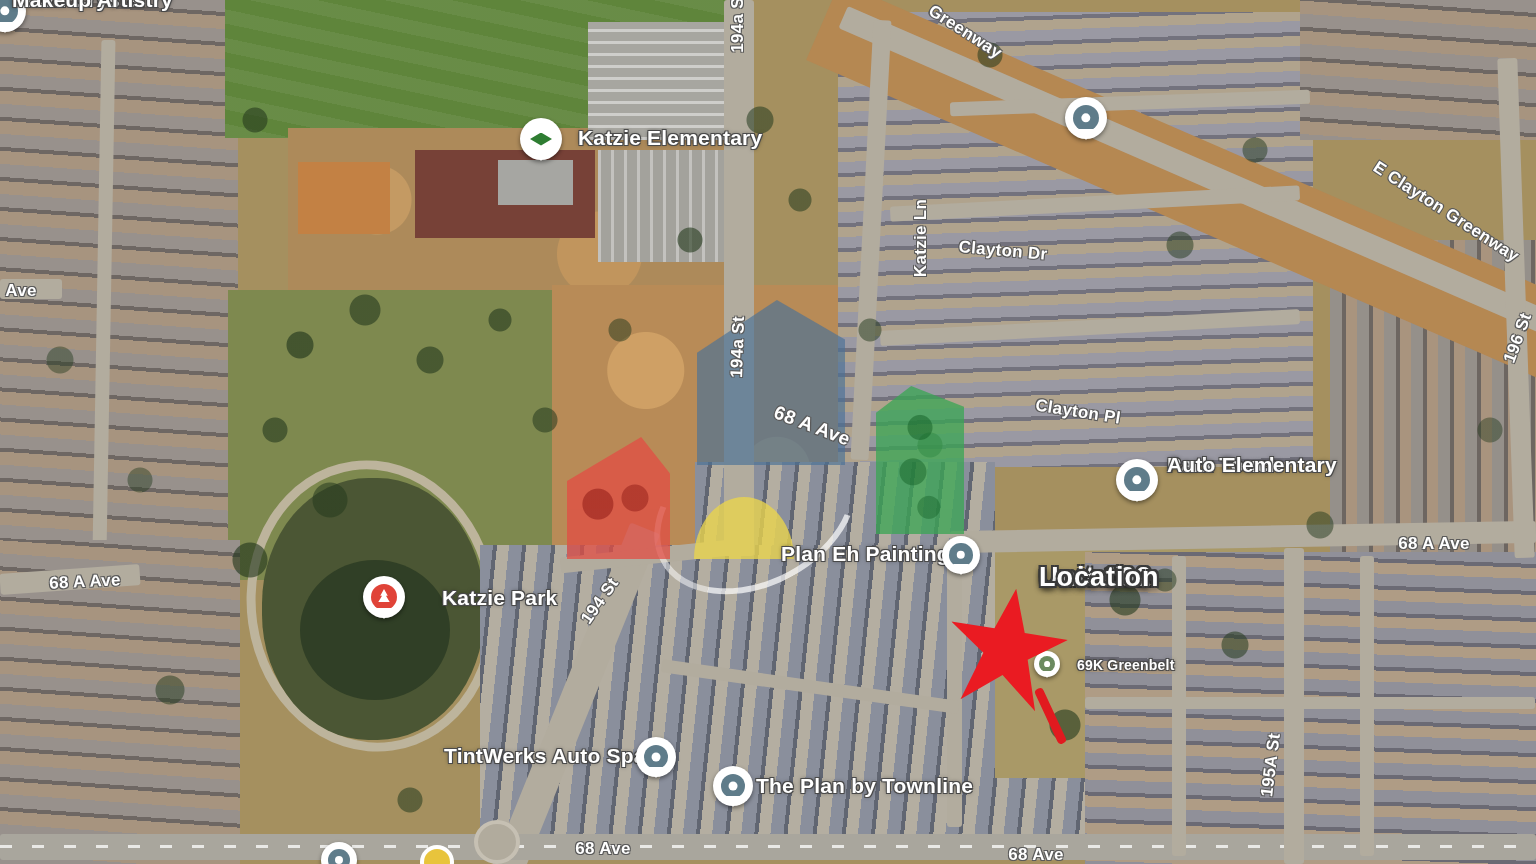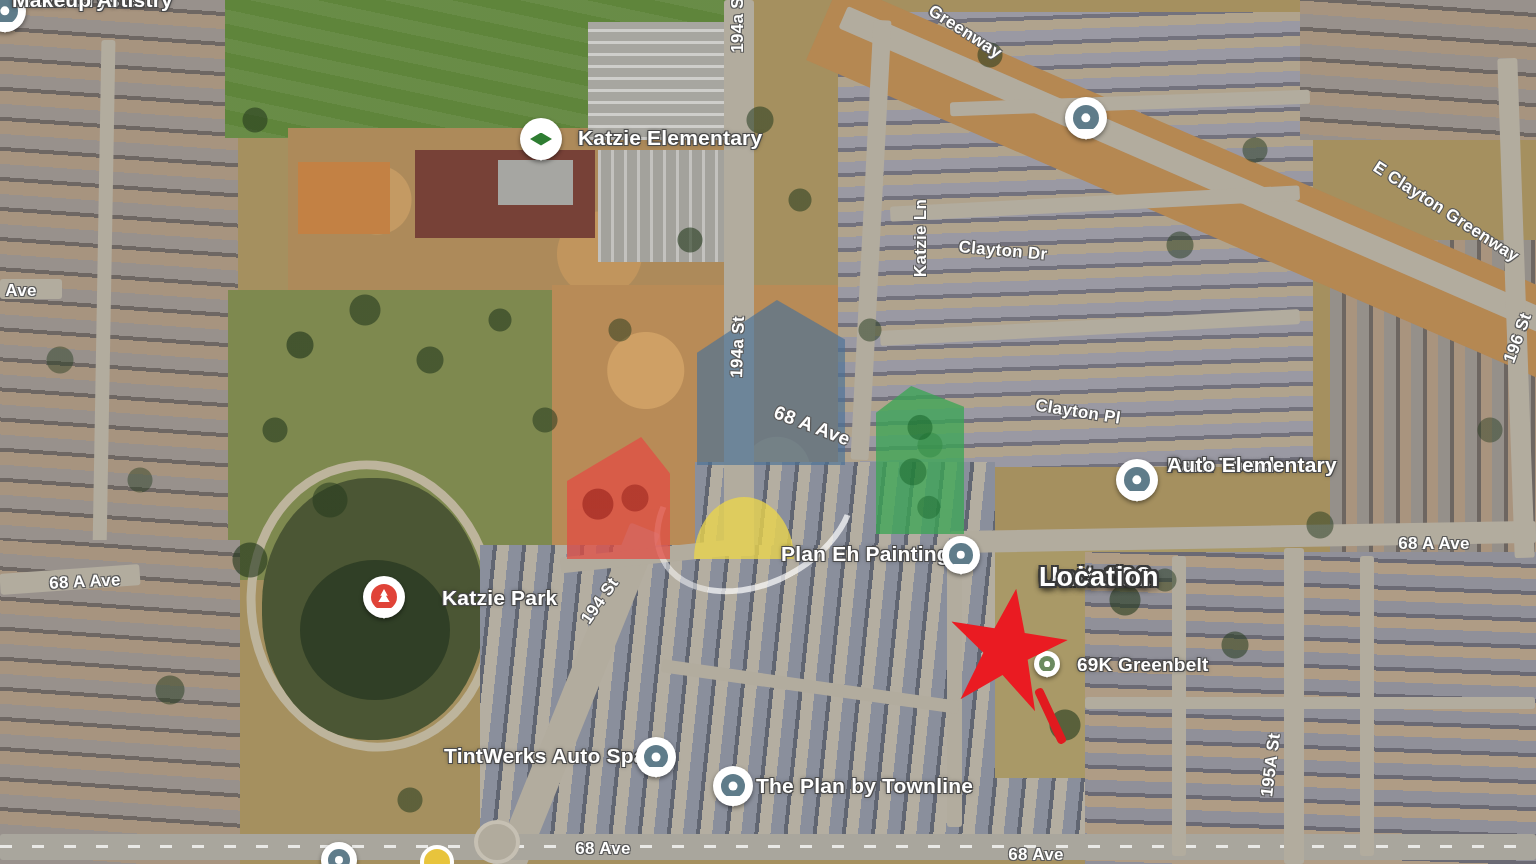--- a/index.html
+++ b/index.html
@@ -234,21 +234,21 @@
     </div>
 
   <div class="pin" style="left:713px;top:766px;width:40px;height:40px;">
       <span class="dot"></span>
     </div>
   <div class="lbl poi-lbl" style="left:756px;top:774px;">The Plan by Townline</div>
 
   <div class="pin small" style="left:1034px;top:651px;">
       <span class="dot" style="background:#6b8a5f;"></span>
     </div>
-  <div class="lbl poi-lbl" style="left:1077px;top:653px;font-size:19px;">69K Greenbelt</div>
+  <div class="lbl poi-lbl" style="left:1077px;top:653px;font-size:14px;">69K Greenbelt</div>
 
   <div class="pin" style="left:321px;top:842px;width:36px;height:36px;">
       <span class="dot"></span>
     </div>
   <div style="left:424px;top:849px;width:26px;height:26px;border-radius:50%;background:#e8c43c;box-shadow:0 0 0 4px #fff;"></div>
 
   <div id="star"></div>
   <div id="star-tail"></div>
   <div id="unit-note" class="lbl" style="left:1039px;top:561px;">
     <div>Unit 102</div>

